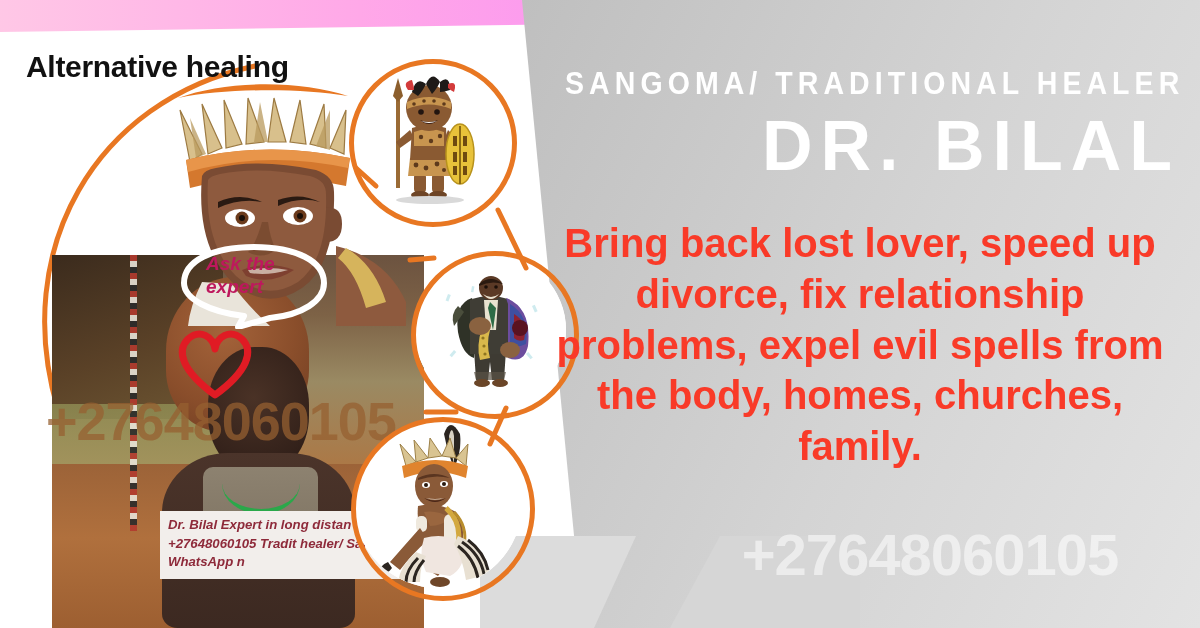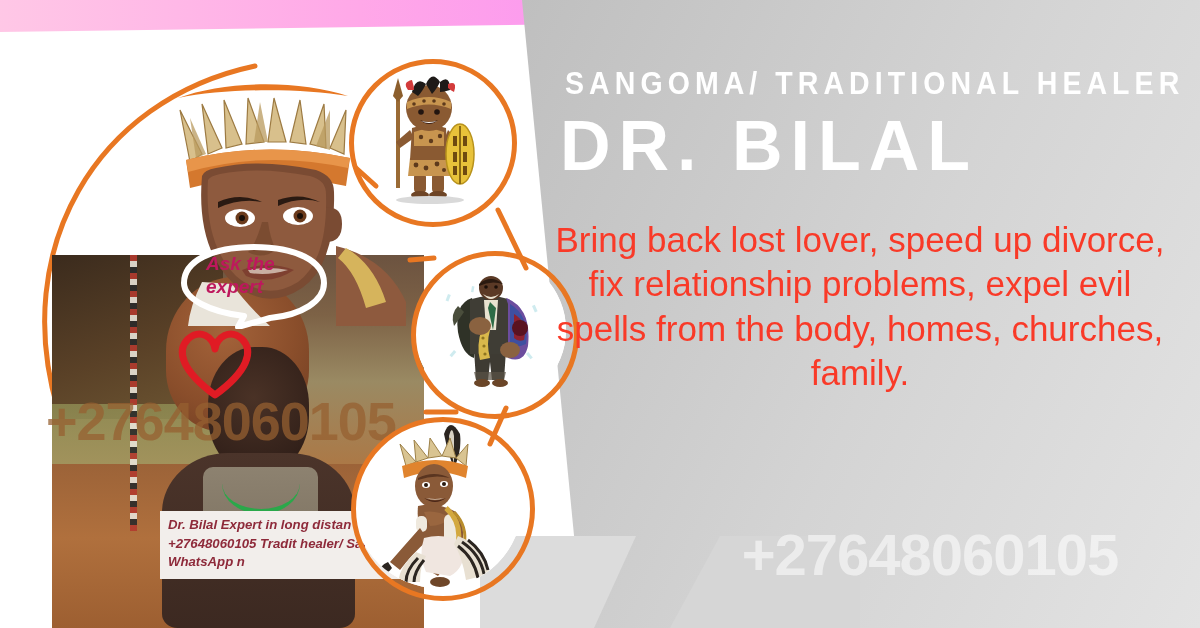--- a/index.html
+++ b/index.html
@@ -134,25 +134,25 @@
   
   .kicker{
     position:absolute;left:565px;top:66px;width:615px;z-index:50;
     font-size:31px;font-weight:700;color:#ffffff;letter-spacing:5.5px;
     font-stretch:condensed;white-space:nowrap;text-align:center;
     transform:scaleX(0.92);transform-origin:left center;
   }
   .bigname{
     position:absolute;left:560px;top:106px;width:620px;z-index:50;
     font-size:70px;font-weight:700;color:#ffffff;letter-spacing:8px;
-    text-align:left;white-space:nowrap;
+    text-align:right;white-space:nowrap;
   }
   .redtext{
     position:absolute;left:540px;top:218px;width:640px;z-index:50;
-    font-size:35px;font-weight:400;color:#F93A28;line-height:1.27;text-align:center;
+    font-size:40px;font-weight:700;color:#F93A28;line-height:1.27;text-align:center;
   }
   .blacktext{
     position:absolute;left:600px;top:440px;width:592px;z-index:50;
     font-size:31px;font-weight:700;color:#0D0D0D;line-height:1.3;text-align:center;
     white-space:pre-wrap;
   }
   .wm-big{
     position:absolute;left:660px;top:521px;width:540px;z-index:45;
     font-size:58px;font-weight:700;color:rgba(255,255,255,0.55);
     text-align:center;white-space:nowrap;letter-spacing:-1px;
@@ -163,20 +163,21 @@
 
 <div id="poster">
 
   <div class="bar-pink"></div>
   <div class="bar-orange"></div>
 
   <div class="gray-panel"></div>
   <div class="gray-wedge-low"></div>
   <div class="gray-wedge-right"></div>
 
+  <div class="alt-heal">Alternative healing</div>
   <svg class="alt-swoosh" viewBox="0 0 174 22">
     <path d="M2 20 C50 2, 124 2, 172 18 C124 10, 50 10, 2 20 Z" fill="#E87722"></path>
   </svg>
 
   <svg class="big-arc" viewBox="0 0 420 480">
     <path d="M255 6 C95 40, 10 190, 58 350 C82 428, 140 466, 200 476" fill="none" stroke="#E87722" stroke-width="5" stroke-linecap="round"></path>
   </svg>
 
   <svg class="illus-man" viewBox="0 0 260 230">
     <g>

